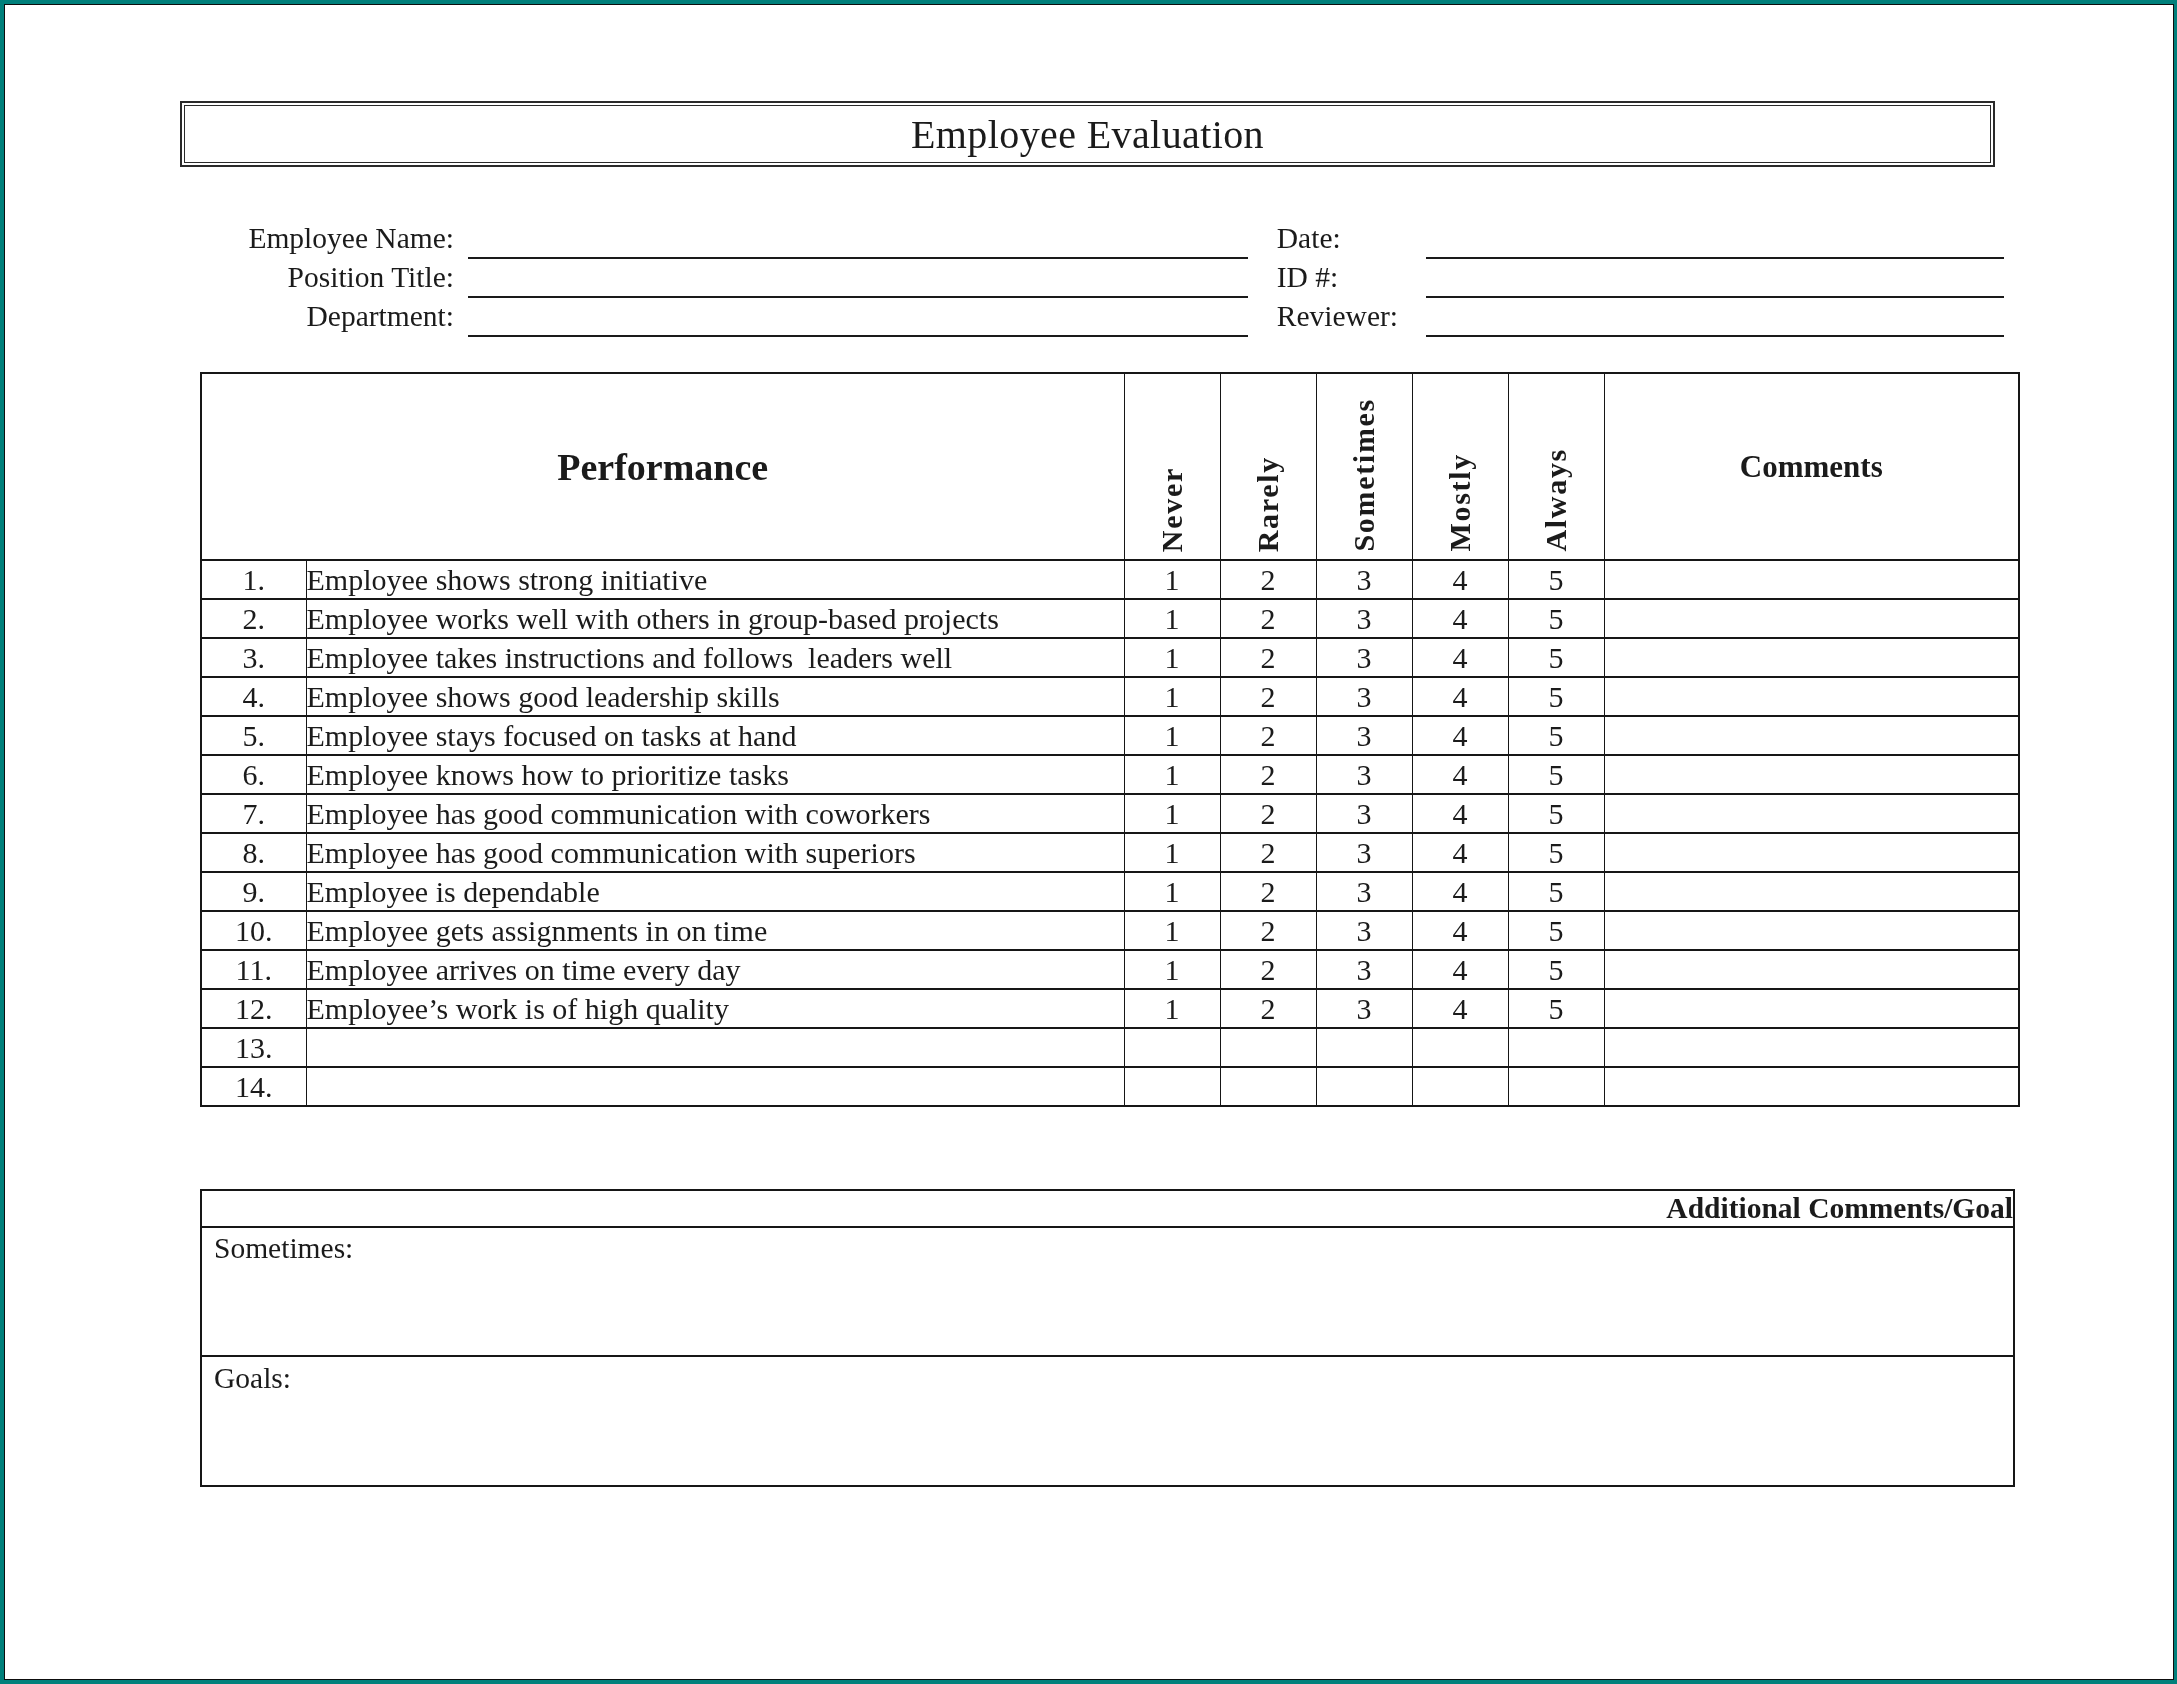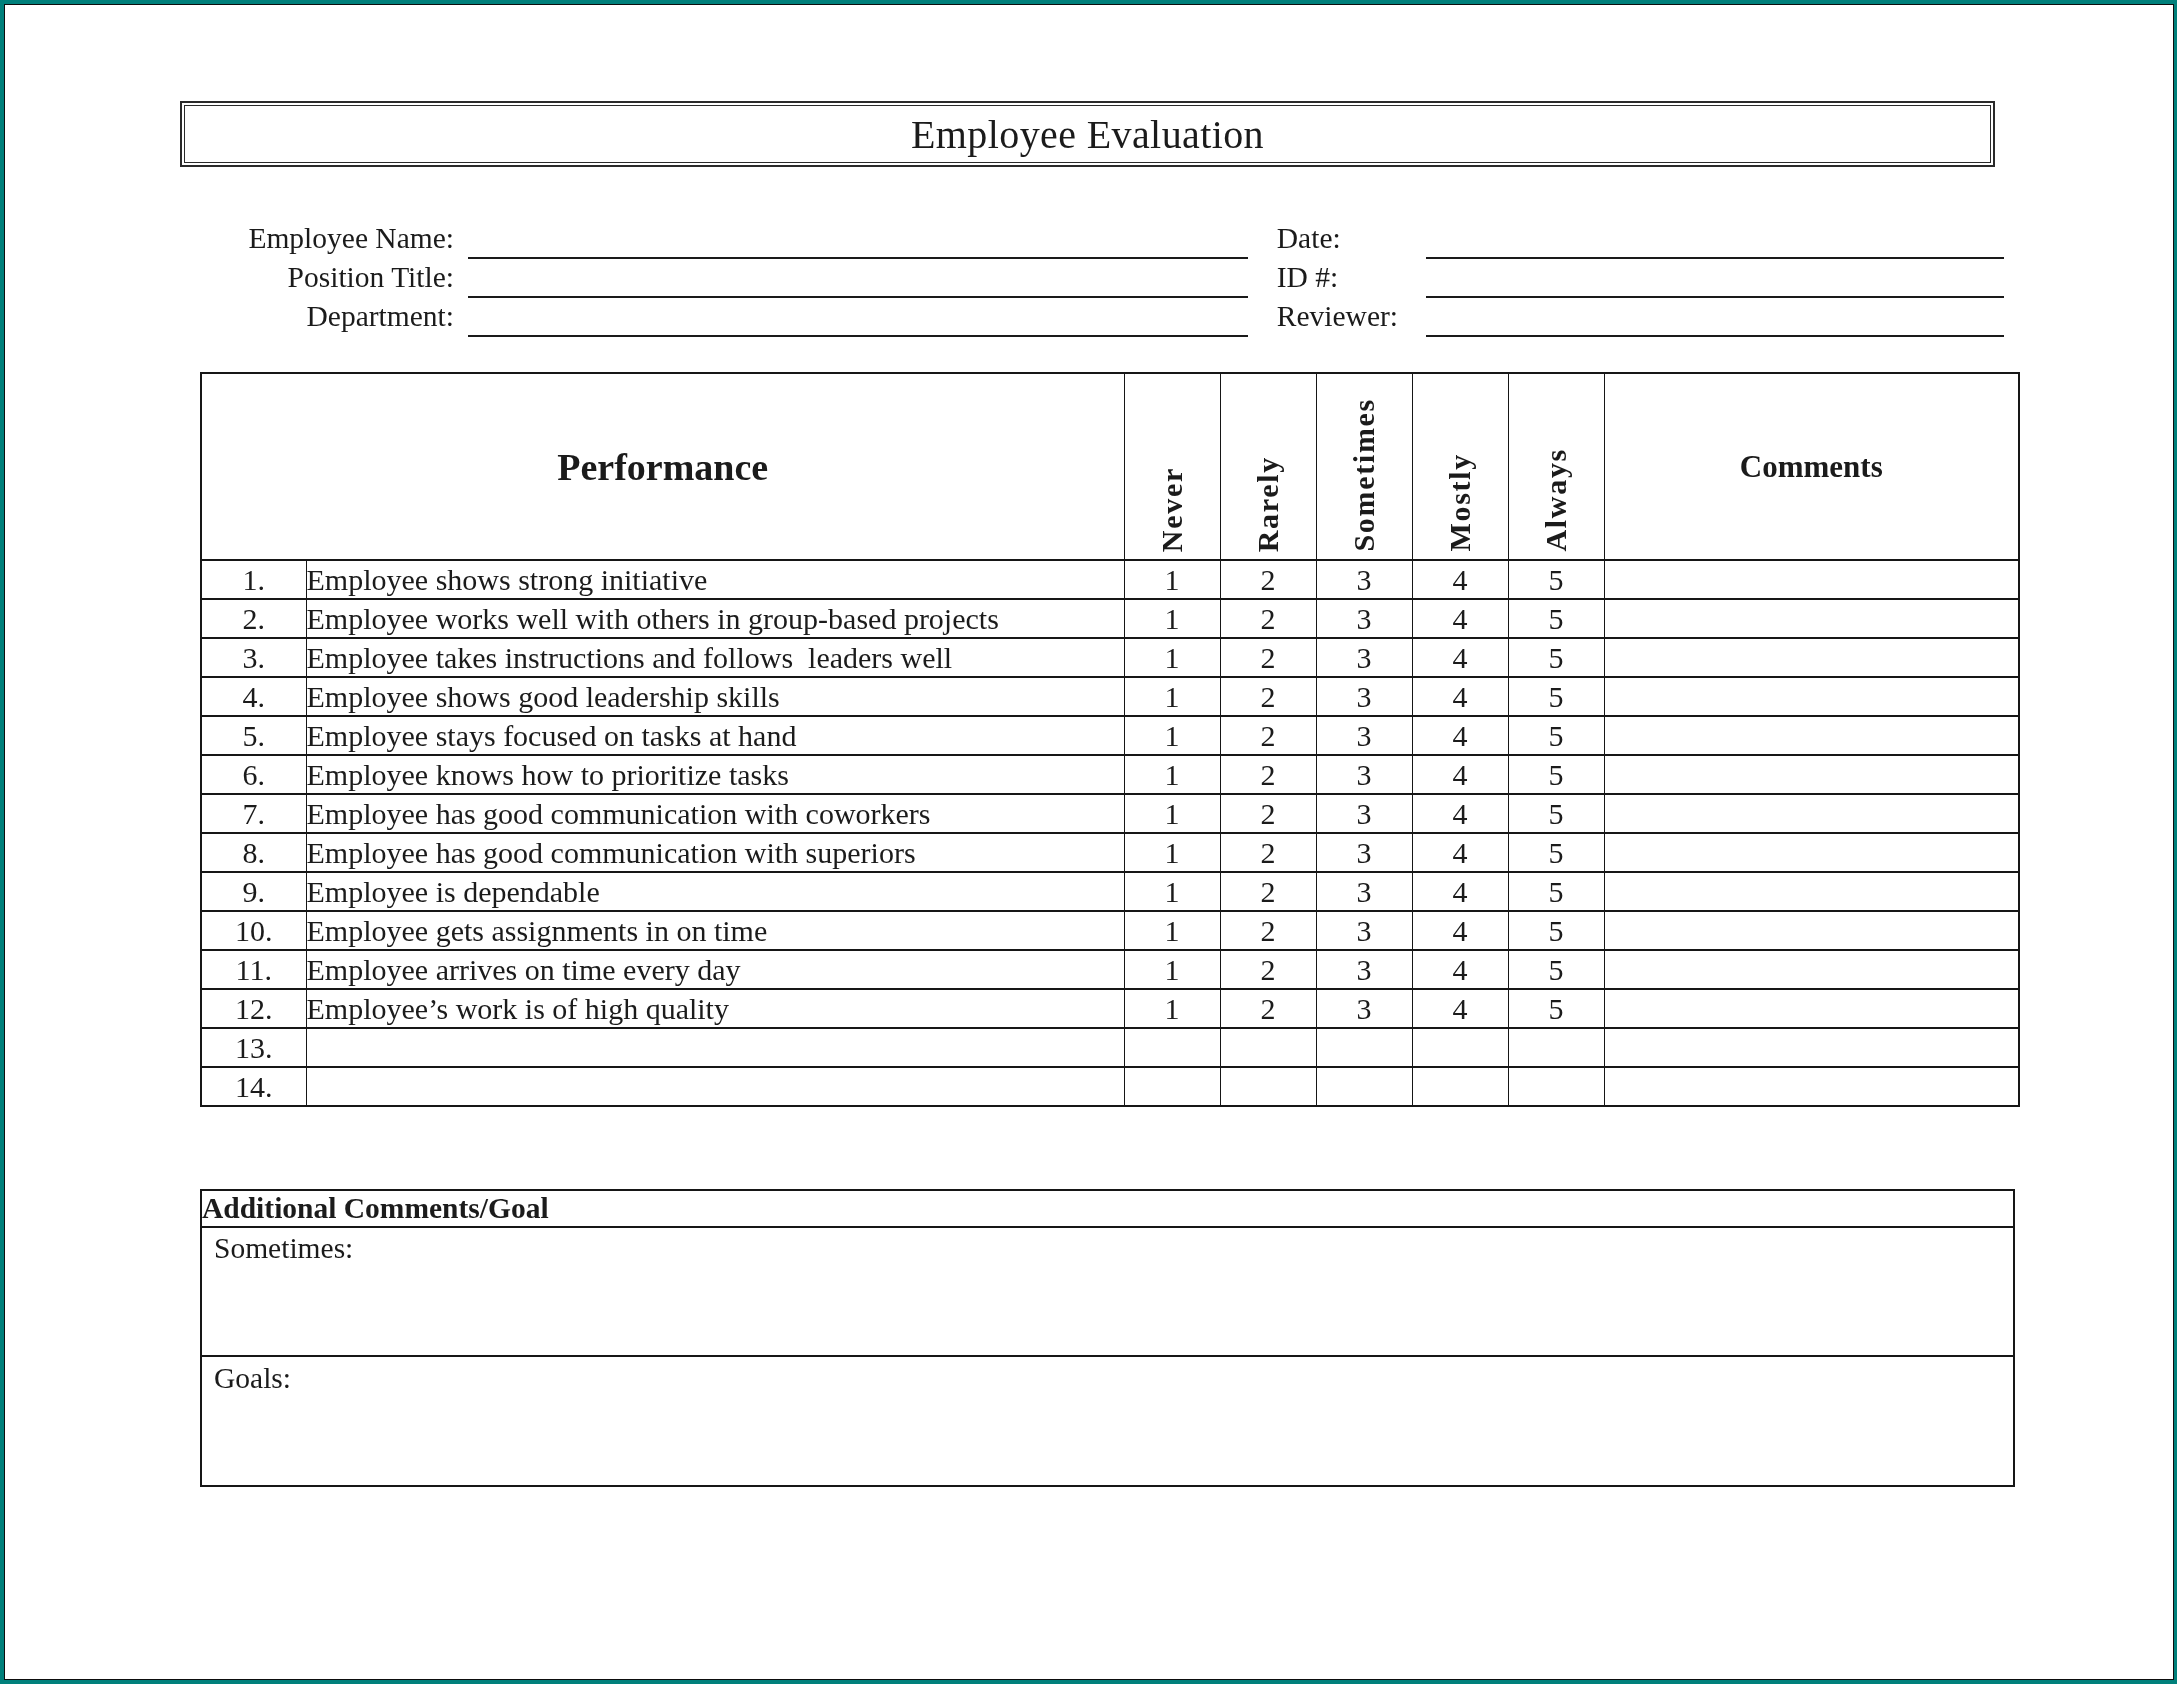--- a/index.html
+++ b/index.html
@@ -114,21 +114,21 @@
     width: 1815px; height: 298px;
     box-sizing: border-box;
     border: 2.6px solid #161616;
     display: flex; flex-direction: column;
     font-size: 29.5px;
   }
   .add-header {
     height: 35px;
     border-bottom: 2.6px solid #161616;
     font-weight: bold;
-    text-align: left;
+    text-align: right;
     line-height: 35px;
     flex: none;
   }
   .add-comments {
     height: 129px;
     border-bottom: 2.6px solid #161616;
     padding: 3.5px 12px;
     box-sizing: border-box;
     flex: none;
   }

